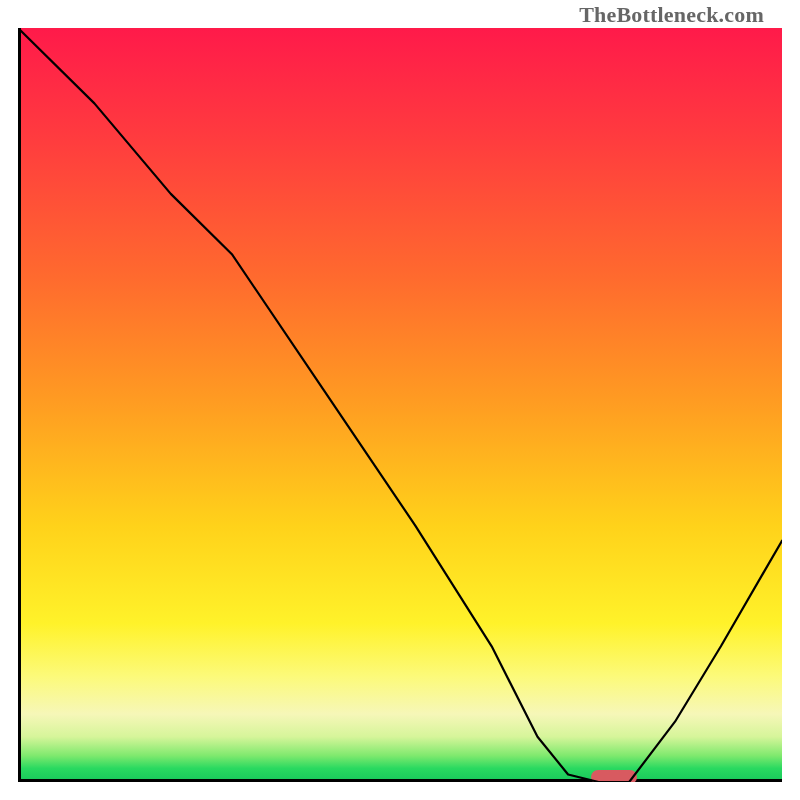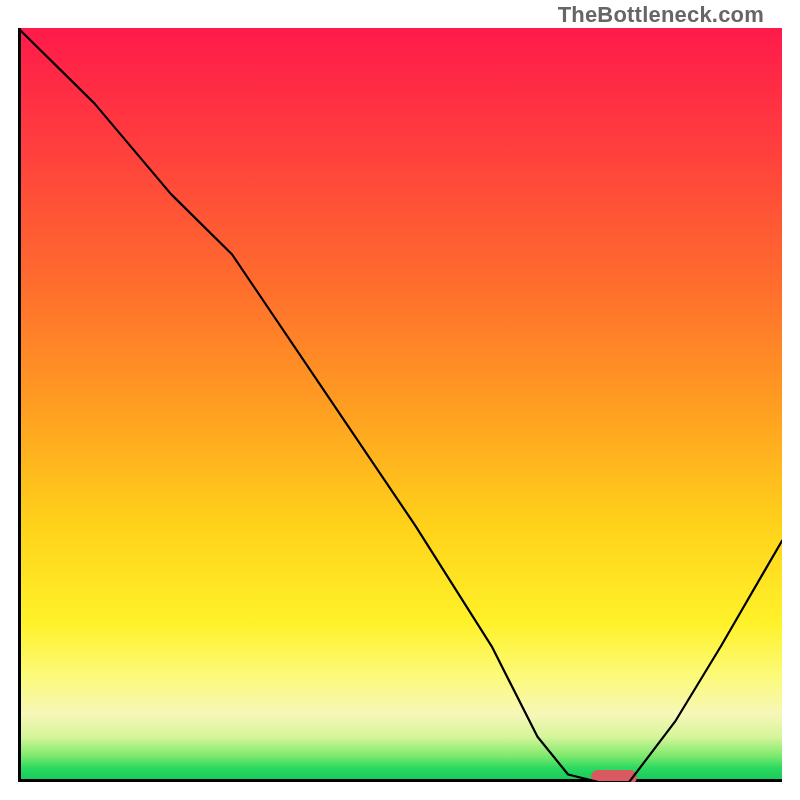--- a/index.html
+++ b/index.html
@@ -8,20 +8,21 @@
     width: 800px;
     height: 800px;
     overflow: hidden;
     background: #fff;
     font-family: Arial, Helvetica, sans-serif;
   }
   .chart-wrap {
     position: relative;
     width: 772px;
     height: 800px;
+    font-family: Liberation Serif, serif;
   }
   .watermark {
     position: absolute;
     top: 2px;
     right: 8px;
     font-size: 22px;
     font-weight: 600;
     color: #666;
     letter-spacing: 0.2px;
     user-select: none;

